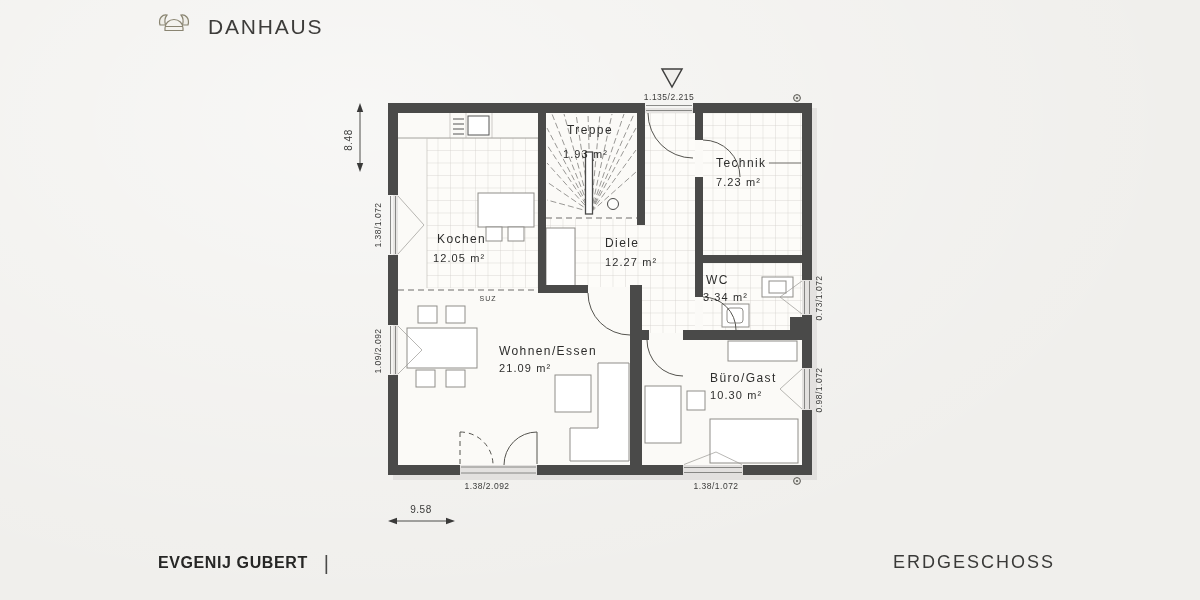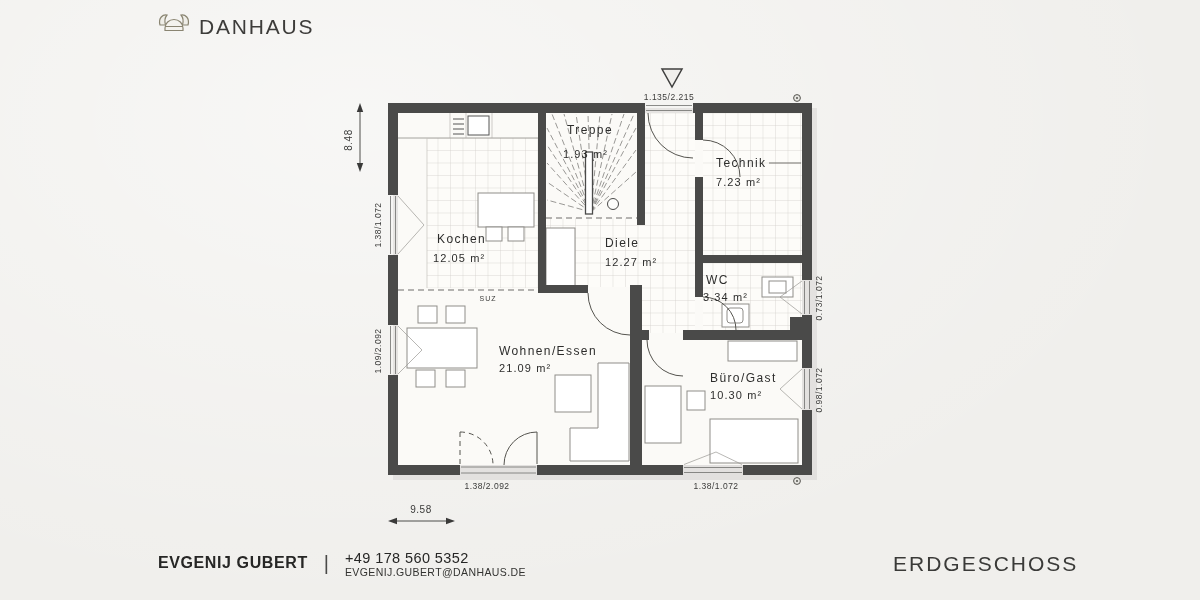--- a/index.html
+++ b/index.html
@@ -4,29 +4,29 @@
 <style>
   html,body{margin:0;padding:0;}
   body{
     width:1200px;height:600px;position:relative;overflow:hidden;
     background:
       radial-gradient(1200px 700px at 30% 20%, rgba(255,255,255,.5), rgba(0,0,0,0) 70%),
       #f0efec;
     font-family:"Liberation Sans", sans-serif;
     color:#2e2e2d;
   }
-  .logo{position:absolute;left:156px;top:12px;display:flex;align-items:center;gap:7px;}
+  .logo{position:absolute;left:156px;top:12px;display:flex;align-items:center;gap:16px;}
   .logo .brand{font-size:21px;letter-spacing:1.8px;color:#3d3c3a;font-weight:500;}
   .footer-left{position:absolute;left:158px;top:551px;display:flex;align-items:flex-start;gap:16px;}
   .agent-name{font-size:16px;font-weight:700;letter-spacing:.6px;color:#262625;margin-top:3px;}
   .sep{font-size:20px;font-weight:300;color:#4a4a48;margin-top:1px;}
   .contact{display:flex;flex-direction:column;line-height:1.05;}
   .phone{font-size:14.5px;letter-spacing:.4px;color:#262625;}
   .email{font-size:10.5px;letter-spacing:.4px;color:#333331;margin-top:1px;}
-  .floor-title{position:absolute;left:893px;top:552px;font-size:21px;letter-spacing:2px;color:#3a3a38;}
+  .floor-title{position:absolute;left:893px;top:552px;font-size:18px;letter-spacing:2px;color:#3a3a38;}
   svg text{font-family:"Liberation Sans", sans-serif;}
   .room-name{font-size:12px;letter-spacing:1.4px;fill:#2d2d2c;}
   .room-area{font-size:11px;letter-spacing:1.1px;fill:#2d2d2c;}
   .dim{font-size:8.5px;letter-spacing:.5px;fill:#3a3a39;}
   .suz{font-size:7px;letter-spacing:1px;fill:#3a3a39;}
 </style>
 </head>
 <body>
 
 <div class="logo">
@@ -256,18 +256,14 @@
     <text class="room-name" x="499" y="355">Wohnen/Essen</text>
     <text class="room-area" x="499" y="372">21.09 m²</text>
     <text class="room-name" x="710" y="382">Büro/Gast</text>
     <text class="room-area" x="710" y="399">10.30 m²</text>
   </g>
 </svg>
 
 <div class="footer-left">
   <span class="agent-name">EVGENIJ GUBERT</span>
   <span class="sep">|</span>
-  <span class="contact">
-    <span class="phone">+49 178 560 5352</span>
-    <span class="email">EVGENIJ.GUBERT@DANHAUS.DE</span>
-  </span>
 </div>
 <div class="floor-title">ERDGESCHOSS</div>
 
 </body></html>

